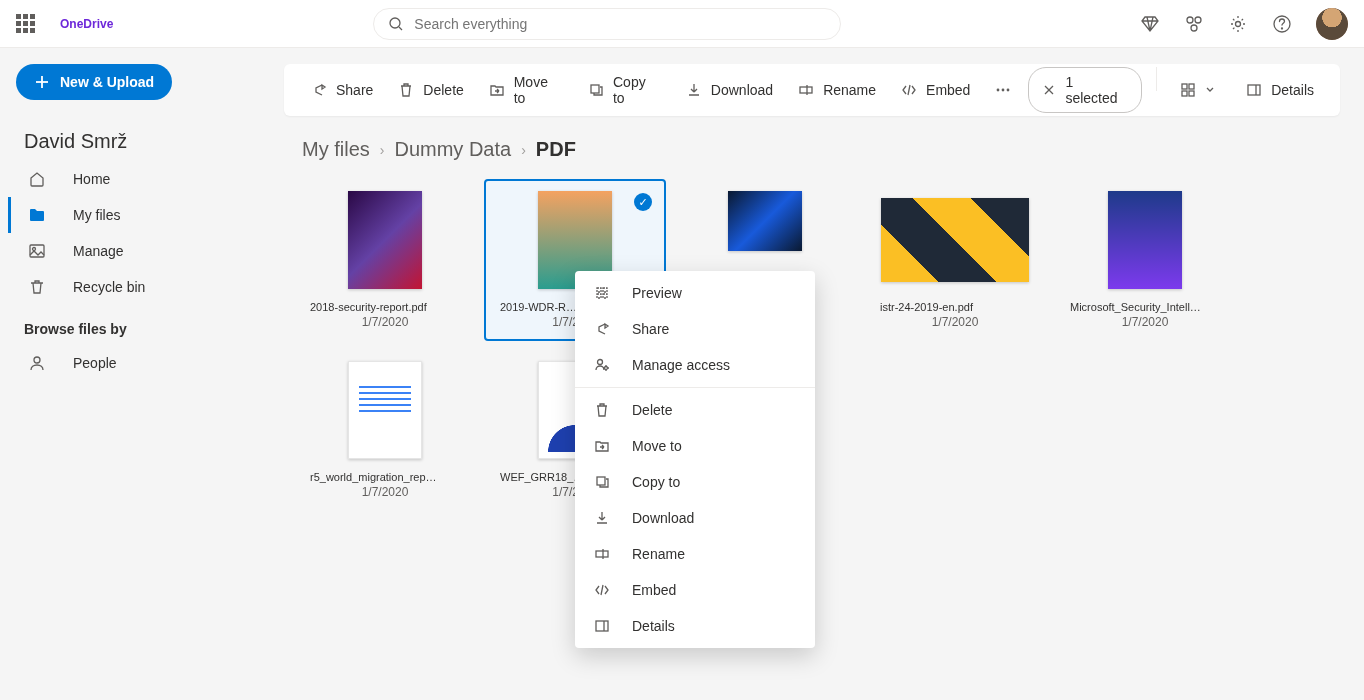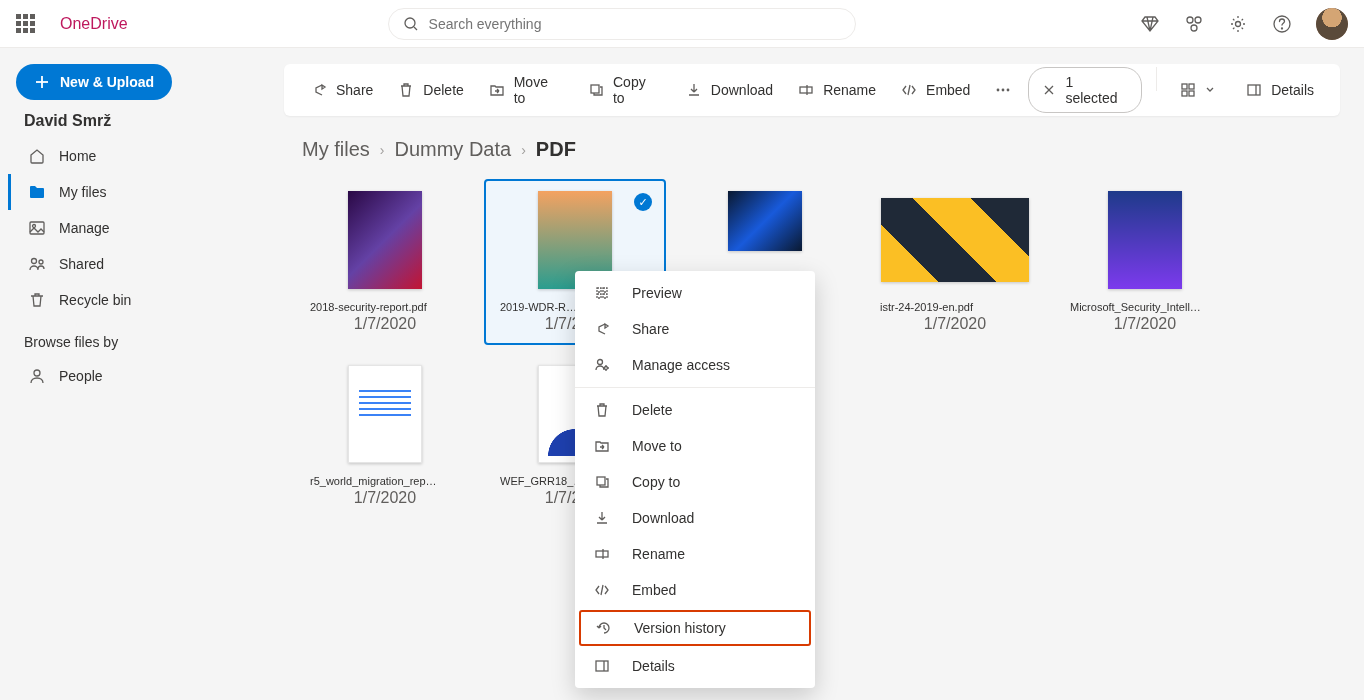--- a/index.html
+++ b/index.html
@@ -1,56 +1,56 @@
 <!DOCTYPE html>
 <html><head>
 <meta charset="utf-8">
 <style>
 *{box-sizing:border-box;margin:0;padding:0;font-family:'Segoe UI',Arial,sans-serif}
 body{background:#f5f5f5;width:1364px;height:700px;overflow:hidden;position:relative;color:#323130}
 .header{height:48px;background:#fff;display:flex;align-items:center;padding:0 16px;border-bottom:1px solid #edebe9}
 .waffle{width:20px;height:20px;display:grid;grid-template-columns:repeat(3,5px);grid-template-rows:repeat(3,5px);gap:2px;cursor:pointer;margin-right:24px}
 .waffle span{background:#605e5c;width:5px;height:5px}
-.brand{font-size:16px;font-weight:400;color:#be185d}
+.brand{font-size:12px;font-weight:700;color:#6d28d9}
 .search-box{margin-left:260px;width:468px;height:32px;background:#fff;border:1px solid #edebe9;border-radius:16px;display:flex;align-items:center;padding:10px 14px}
 .search-box svg{margin-right:10px}
 .search-box input{border:none;outline:none;font-size:14px;color:#605e5c;width:100%;background:transparent}
 .header-right{margin-left:auto;display:flex;align-items:center;gap:24px}
 .header-right .icon-btn{width:20px;height:20px;display:flex;align-items:center;justify-content:center;cursor:pointer;color:#605e5c}
 .avatar{width:32px;height:32px;border-radius:50%;background:linear-gradient(135deg,#8b6f5c,#a0826d);display:flex;align-items:center;justify-content:center;overflow:hidden}
 .avatar-inner{width:32px;height:32px;background:radial-gradient(circle at 50% 30%,#d4a574 35%,#5a4a3a 36%);border-radius:50%}
 .sidebar{position:absolute;left:0;top:48px;width:260px;height:652px;background:#f5f5f5;padding:16px 8px}
-.new-btn{background:#0078d4;color:#fff;border:none;border-radius:18px;height:36px;padding:0 18px;display:flex;align-items:center;gap:10px;font-size:14px;font-weight:600;cursor:pointer;margin-left:8px;margin-bottom:4px}
+.new-btn{background:#0078d4;color:#fff;border:none;border-radius:18px;height:36px;padding:0 18px;display:flex;align-items:center;gap:10px;font-size:14px;font-weight:600;cursor:pointer;margin-left:8px;margin-bottom:22px}
 .new-btn svg{width:16px;height:16px}
-.user-name{font-size:16px;font-weight:700;padding:8px 16px;color:#323130}
-.nav-item{display:flex;align-items:center;gap:12px;padding:8px 16px;font-size:14px;cursor:pointer;color:#323130;border-left:3px solid transparent;height:36px}
+.user-name{font-size:20px;font-weight:400;padding:8px 16px;color:#323130}
+.nav-item{display:flex;align-items:center;gap:26px;padding:8px 16px;font-size:14px;cursor:pointer;color:#323130;border-left:3px solid transparent;height:36px}
 .nav-item.active{border-left:3px solid #0078d4;font-weight:400}
 .nav-item.active .nav-icon{color:#0078d4}
 .nav-icon{width:20px;height:20px;color:#605e5c;display:flex;align-items:center;justify-content:center}
-.section-label{font-size:14px;font-weight:400;padding:16px 16px 8px;color:#323130}
+.section-label{font-size:14px;font-weight:700;padding:16px 16px 8px;color:#323130}
 .main{position:absolute;left:260px;top:48px;right:0;bottom:0;padding:16px 24px}
 .toolbar{background:#fff;border-radius:6px;height:52px;display:flex;align-items:center;padding:0 18px;gap:8px;box-shadow:0 1px 2px rgba(0,0,0,0.05)}
 .tool-btn{display:flex;align-items:center;gap:8px;font-size:14px;color:#323130;cursor:pointer;padding:6px 8px;border-radius:4px}
 .tool-icon{width:18px;height:18px;color:#605e5c;display:flex;align-items:center;justify-content:center}
 .toolbar-right{margin-left:auto;display:flex;gap:14px}
 .selected-pill{border:1px solid #c8c6c4;border-radius:18px;padding:6px 14px;display:flex;align-items:center;gap:10px;font-size:14px}
 .divider{width:1px;height:24px;background:#edebe9}
 .breadcrumb{display:flex;align-items:center;gap:10px;padding:22px 18px 18px;font-size:20px}
 .crumb{color:#605e5c;cursor:pointer}
 .crumb.current{color:#323130;font-weight:600}
 .chev{color:#a19f9d;font-size:14px}
 .files-grid{display:flex;flex-wrap:wrap;gap:8px;padding:0 10px}
 .file-tile{width:182px;padding:10px;cursor:pointer;position:relative;border:2px solid transparent;border-radius:4px}
 .file-tile.selected{border:2px solid #0078d4;background:#eff6fc}
 .file-tile.selected .check{display:flex}
 .check{position:absolute;top:12px;right:12px;width:18px;height:18px;background:#0078d4;border-radius:50%;display:none;align-items:center;justify-content:center;color:#fff;font-size:11px}
 .thumb{width:74px;height:98px;margin:0 auto 12px;background:#fff;box-shadow:0 1px 3px rgba(0,0,0,0.2);position:relative;overflow:hidden}
 .thumb-wide{width:148px;height:84px;margin:7px auto 19px}
 .file-name{text-align:left;font-size:11px;color:#323130;white-space:nowrap;overflow:hidden;text-overflow:ellipsis;padding:0 4px}
-.file-date{text-align:center;font-size:16px;color:#605e5c;margin-top:2px}
+.file-date{text-align:center;font-size:12px;color:#605e5c;margin-top:2px}
 .context-menu{position:absolute;left:575px;top:271px;width:240px;background:#fff;border-radius:4px;box-shadow:0 8px 24px rgba(0,0,0,0.18);padding:4px 0;z-index:100}
 .menu-item{display:flex;align-items:center;gap:21px;padding:9px 18px;font-size:14px;color:#323130;cursor:pointer}
 .menu-item.highlighted{border:2px solid #d83b01;border-radius:3px;margin:2px 4px;padding:7px 14px}
 .menu-divider{height:1px;background:#edebe9;margin:4px 0}
 .menu-icon{width:18px;height:18px;color:#605e5c;display:flex;align-items:center;justify-content:center}
 
 .t1{background:linear-gradient(135deg,#2a0845,#6441a5,#c31432)}
 .t2{background:linear-gradient(180deg,#f4a261,#2a9d8f)}
 .t3{background:linear-gradient(135deg,#0a1931,#185adb,#0a1931)}
 .t4{background:linear-gradient(45deg,#fbbf24 25%,#1f2937 25%,#1f2937 50%,#fbbf24 50%,#fbbf24 75%,#1f2937 75%)}
@@ -147,30 +147,20 @@
           <rect x="2" y="3" width="14" height="12" rx="1"></rect>
           <circle cx="6" cy="7" r="1.5"></circle>
           <path d="M2 13l4-4 4 4 3-3 3 3"></path>
         </svg>
       </span>
     <span>Manage</span>
   </div>
   <div class="nav-item">
     <span class="nav-icon">
         <svg width="18" height="18" viewBox="0 0 18 18" fill="none" stroke="currentColor" stroke-width="1.3">
-          <circle cx="6" cy="6" r="2.5"></circle>
-          <circle cx="13" cy="7" r="2"></circle>
-          <path d="M2 15c0-2.5 2-4 4-4s4 1.5 4 4M10 14c0-2 1.5-3 3-3s3 1 3 3"></path>
-        </svg>
-      </span>
-    <span>Shared</span>
-  </div>
-  <div class="nav-item">
-    <span class="nav-icon">
-        <svg width="18" height="18" viewBox="0 0 18 18" fill="none" stroke="currentColor" stroke-width="1.3">
           <path d="M3 5h12M7 5V3h4v2M5 5l1 10h6l1-10"></path>
         </svg>
       </span>
     <span>Recycle bin</span>
   </div>
   <div class="section-label">Browse files by</div>
   <div class="nav-item">
     <span class="nav-icon">
         <svg width="18" height="18" viewBox="0 0 18 18" fill="none" stroke="currentColor" stroke-width="1.3">
           <circle cx="9" cy="6" r="3"></circle>
@@ -406,28 +396,20 @@
       <span>Rename</span>
     </div>
   <div class="menu-item">
       <span class="menu-icon">
         <svg width="16" height="16" viewBox="0 0 16 16" fill="none" stroke="currentColor" stroke-width="1.3">
           <path d="M5 4L2 8l3 4M11 4l3 4-3 4M9 3l-2 10"></path>
         </svg>
       </span>
       <span>Embed</span>
     </div>
-  <div class="menu-item highlighted">
-      <span class="menu-icon">
-        <svg width="16" height="16" viewBox="0 0 16 16" fill="none" stroke="currentColor" stroke-width="1.3">
-          <path d="M3 8a5 5 0 115 5M3 8l-2-2M3 8l2-2M8 5v3l2 2"></path>
-        </svg>
-      </span>
-      <span>Version history</span>
-    </div>
   <div class="menu-item">
       <span class="menu-icon">
         <svg width="16" height="16" viewBox="0 0 16 16" fill="none" stroke="currentColor" stroke-width="1.3">
           <rect x="2" y="3" width="12" height="10"></rect>
           <line x1="10" y1="3" x2="10" y2="13"></line>
         </svg>
       </span>
       <span>Details</span>
     </div>
 </div>

